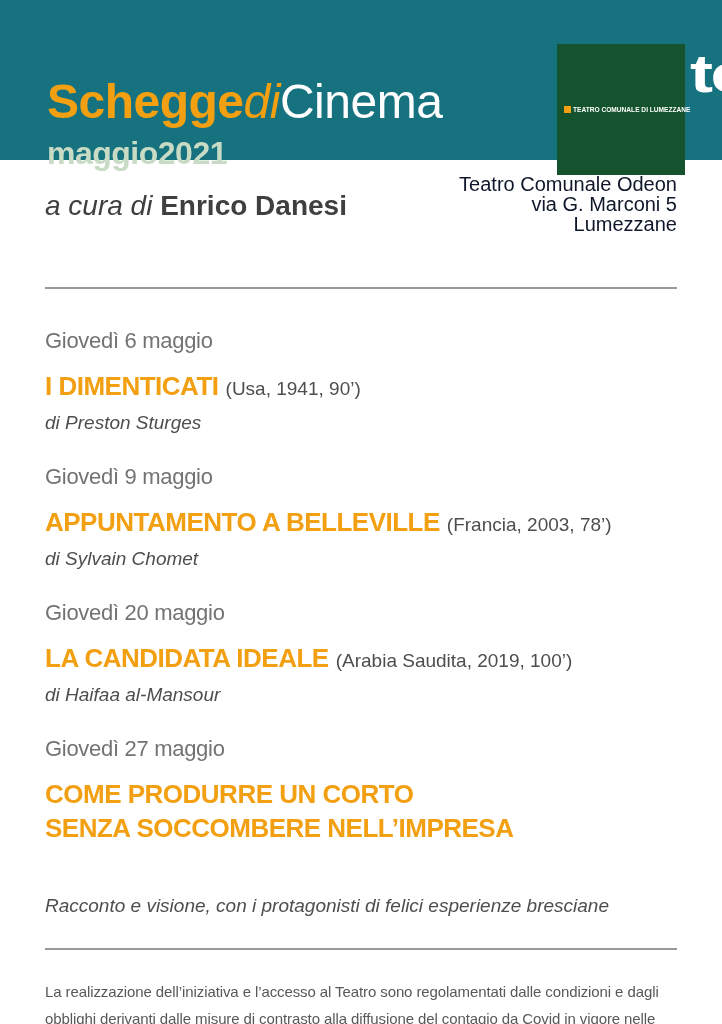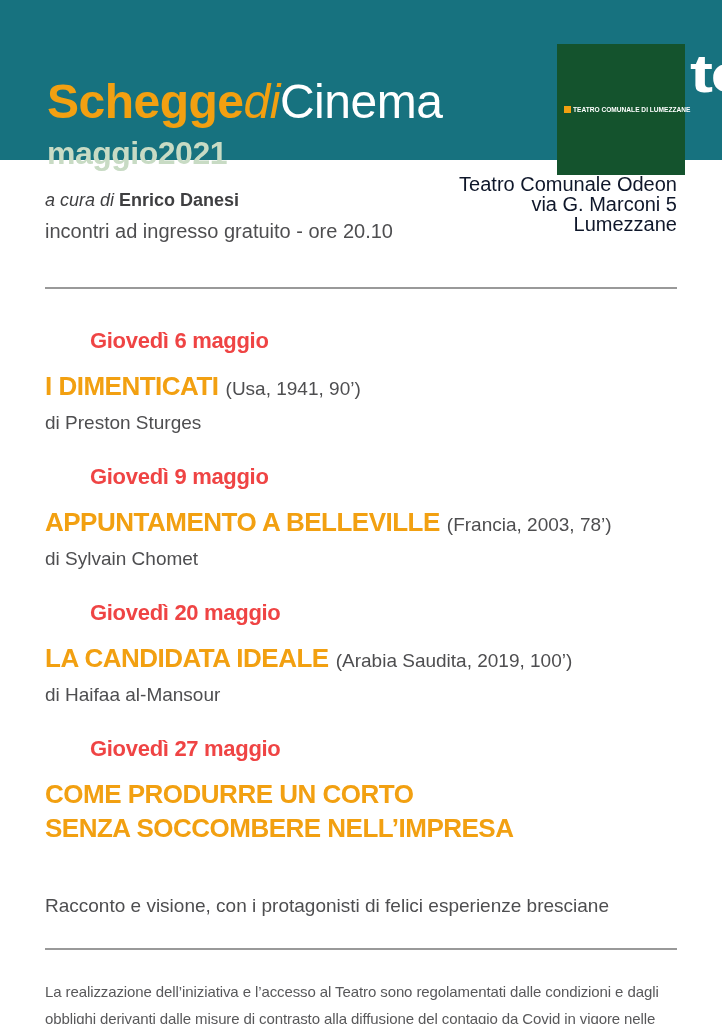--- a/index.html
+++ b/index.html
@@ -35,36 +35,36 @@
   .logo-O { color:#F2A011; font-weight:700; font-size:92px; line-height:0.78; letter-spacing:-2px; }
   .logo-col { display:flex; flex-direction:column; padding-left:3px; padding-top:2px; }
   .logo-tro { color:#ffffff; font-weight:700; font-size:26px; line-height:0.95; letter-spacing:-1px; }
   .logo-de  { color:#F2A011; font-weight:700; font-size:26px; line-height:0.95; letter-spacing:-1px; }
   .logo-rule { width:42px; height:2px; background:#ffffff; margin:2px 0 1px 0; }
   .logo-on  { color:#F2A011; font-weight:700; font-size:30px; line-height:0.95; letter-spacing:-1px; }
   
   .content { padding:0 45px; color:#4E4E50; }
   .intro-row { display:flex; justify-content:space-between; height:127px; padding-top:14px; }
   .curator-block { padding-top:16px; }
-  .curator-line { font-size:18px; color:#3F3F41; white-space:nowrap; }
+  .curator-line { font-size:28px; color:#3F3F41; white-space:nowrap; }
   .curator-prefix { font-style:italic; font-weight:400; }
   .curator-name { font-weight:700; }
   .info-line { font-size:20px; color:#4E4E50; margin-top:9px; }
   .venue-block { text-align:right; font-weight:400; font-size:20px; line-height:20px; color:#0f172a; }
   hr.rule { border:none; border-top:2px solid #999999; margin:0; }
   
   .events { padding-top:40px; }
   .event { margin-bottom:31px; }
-  .event-date { font-size:22px; font-weight:700; color:#ef4444; line-height:24px; letter-spacing:-0.3px;margin-left:45px; }
+  .event-date { font-size:22px; font-weight:400; color:#737373; line-height:24px; letter-spacing:-0.3px; }
   .event-title-row { margin-top:18px; line-height:30px; }
   .event-title { font-size:26px; font-weight:700; color:#F2A011; letter-spacing:-0.5px; }
   .event-title2 { display:block; font-size:26px; font-weight:700; color:#F2A011; letter-spacing:-0.5px; }
   .event-title2:empty { display:none; }
   .event-details { font-size:19px; color:#4E4E50; margin-left:7px; }
-  .event-credit { font-size:19px; color:#4E4E50; margin-top:6px; line-height:23px; }
+  .event-credit { font-size:19px; font-style:italic; color:#4E4E50; margin-top:6px; line-height:23px; }
   .event.last .event-credit { margin-top:20px; }
   
   .foot-rule { margin-top:22px; }
   .footer-note { font-size:15px; line-height:27px; color:#58585A; margin-top:28px; letter-spacing:-0.1px; }
   .end-rule { margin-top:20px; }
 </style>
 </head>
 <body>
 
 <div class="poster">
@@ -94,21 +94,20 @@
   </div>
 
   <div class="content">
 
     <div class="intro-row">
       <div class="curator-block">
         <div class="curator-line">
           <span class="curator-prefix">a cura di</span>
           <span class="curator-name">Enrico Danesi</span>
         </div>
-        <div class="info-line">incontri ad ingresso gratuito - ore 20.10</div>
       </div>
       <div class="venue-block">
         <div>Teatro Comunale Odeon</div>
         <div>via G. Marconi 5</div>
         <div>Lumezzane</div>
       </div>
     </div>
 
     <hr class="rule">
 

